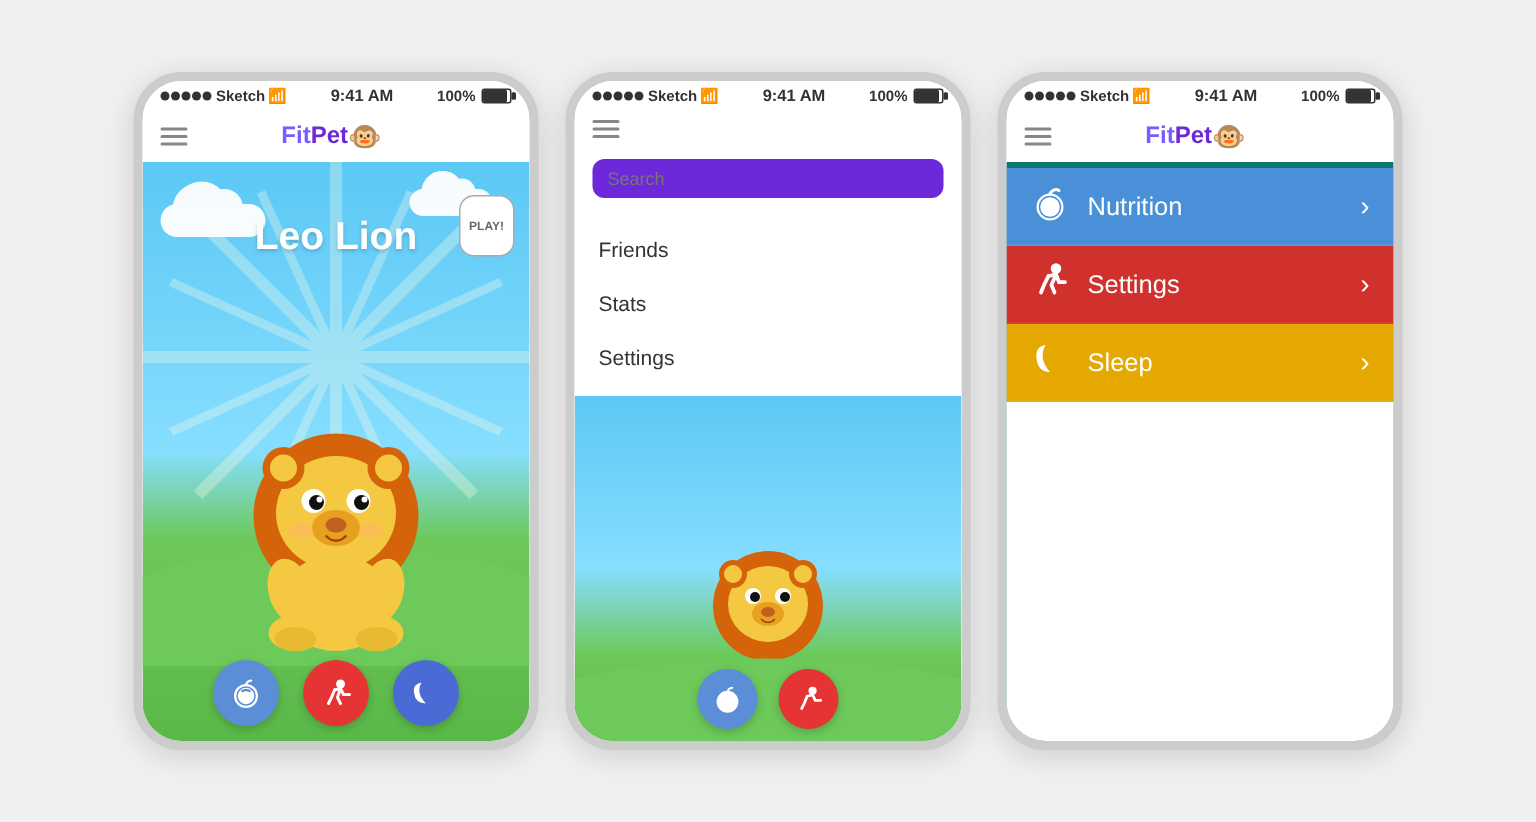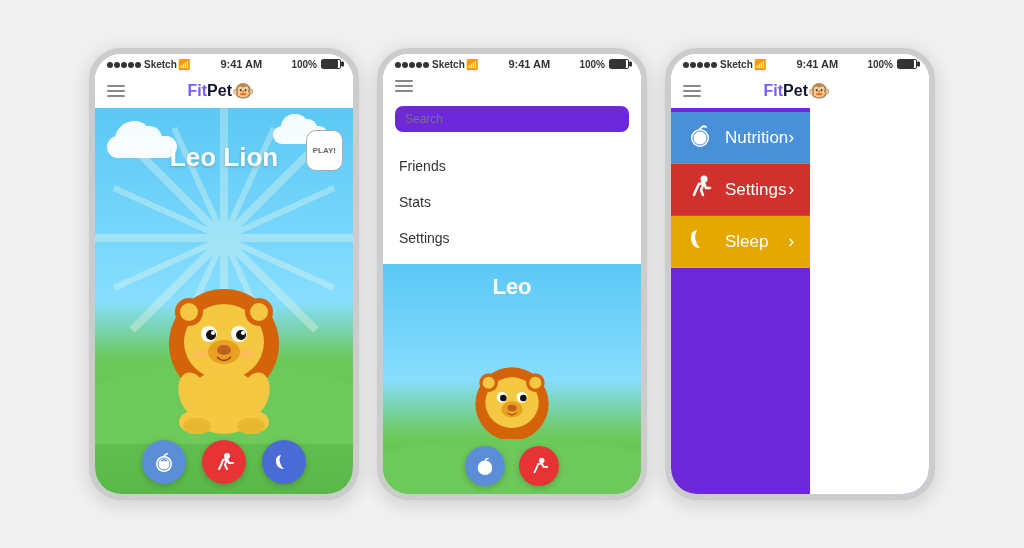--- a/index.html
+++ b/index.html
@@ -111,21 +111,21 @@
     }
 
     .logo {
       display: flex;
       align-items: center;
       font-size: 16px;
       font-weight: 700;
       color: #7b5bff;
     }
     .logo-fit { color: #7b5bff; }
-    .logo-pet { color: #0f172a; }
+    .logo-pet { color: #6d28d9; }
 
     
     .screen1-body {
       flex: 1;
       position: relative;
       overflow: hidden;
     }
 
     
     .sky-bg {
@@ -278,22 +278,23 @@
     
     .screen2-peek {
       flex: 1;
       position: relative;
       overflow: hidden;
     }
 
     
     .screen3-body {
       flex: 1;
-      background: #6d28d9;
-      display: flex;
+      background: #0f766e;
+      display: flex;
+      flex-direction: column;
     }
 
     .category-list {
       display: flex;
       flex-direction: column;
       margin-top: 4px;
     }
 
     .category-item {
       display: flex;
@@ -530,21 +531,20 @@
       <ul class="menu-list">
         <li class="menu-item">Friends</li>
         <li class="menu-item">Stats</li>
         <li class="menu-item">Settings</li>
       </ul>
 
       <div class="screen2-peek" style="position:relative;overflow:hidden;flex:1;">
 
         <div style="position:absolute;top:0;right:0;width:100%;height:100%;background:linear-gradient(180deg,#5bc8f5 0%,#87DEFF 50%,#6cc95a 75%,#5ab848 100%);">
 
-          <div style="position:absolute;top:10px;left:0;right:0;text-align:center;font-size:22px;font-weight:700;color:#fff;">Leo</div>
 
           <svg viewBox="0 0 150 180" style="position:absolute;bottom:30px;left:50%;transform:translateX(-50%);width:100px;height:120px;">
             <ellipse cx="75" cy="90" rx="55" ry="55" fill="#d4630a"></ellipse>
             <ellipse cx="75" cy="88" rx="40" ry="38" fill="#f5c842"></ellipse>
             <circle cx="40" cy="58" r="14" fill="#d4630a"></circle>
             <circle cx="110" cy="58" r="14" fill="#d4630a"></circle>
             <circle cx="40" cy="58" r="9" fill="#f5c842"></circle>
             <circle cx="110" cy="58" r="9" fill="#f5c842"></circle>
             <circle cx="60" cy="80" r="8" fill="#fff"></circle>
             <circle cx="90" cy="80" r="8" fill="#fff"></circle>

